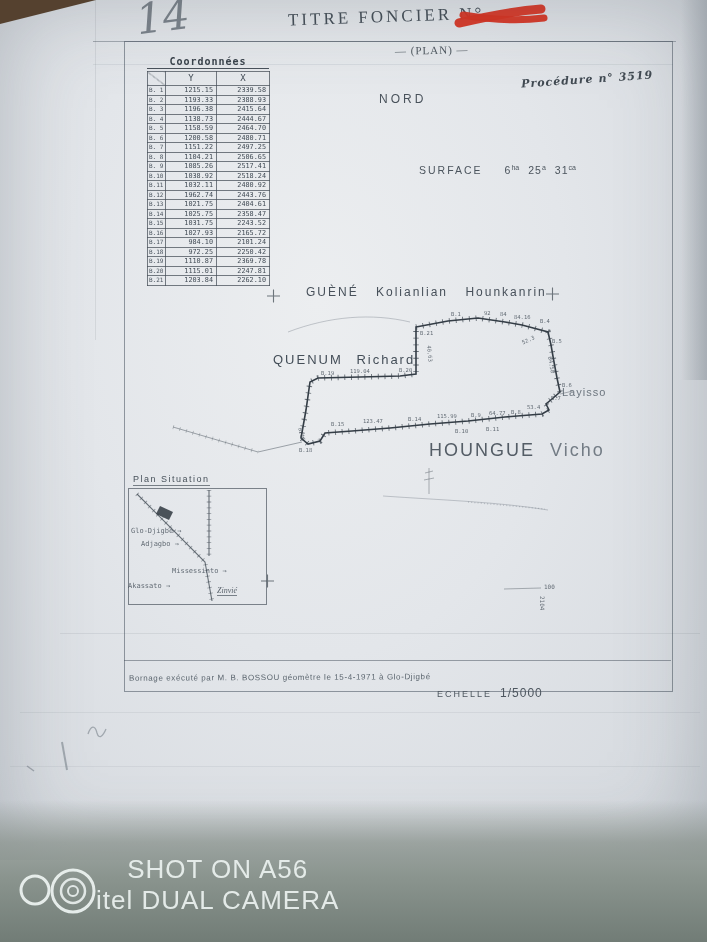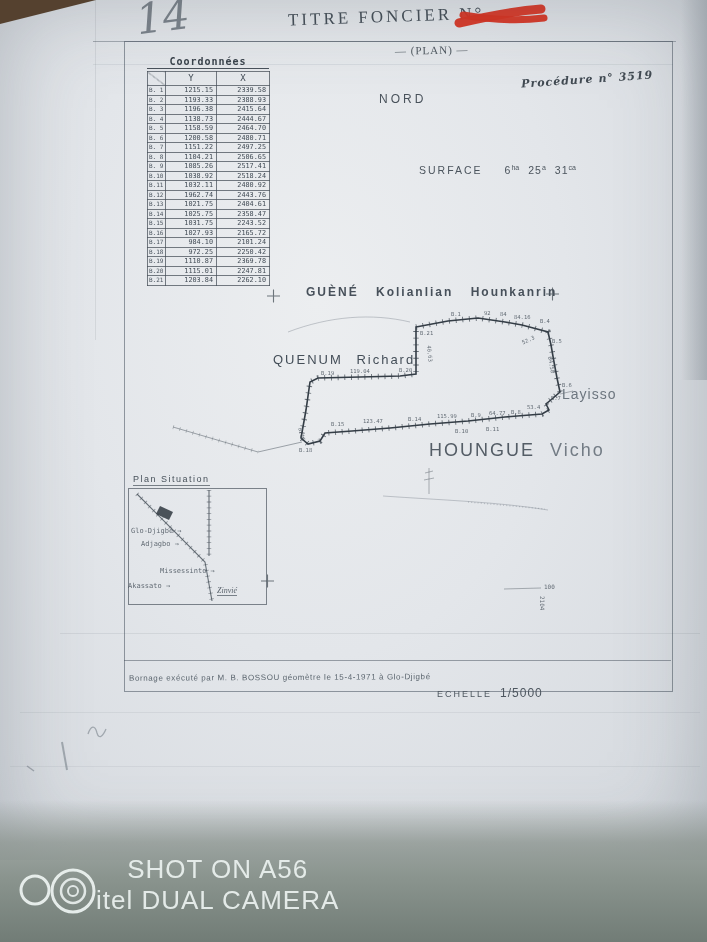--- a/index.html
+++ b/index.html
@@ -49,27 +49,27 @@
   .coord-table td.num{text-align:right;padding-right:3px;}
   .coord-table td.rowid{font-size:6px;color:#4a545e;}
 
   .north{position:absolute;left:379px;top:92px;font-size:12px;letter-spacing:3px;color:#49525b;}
   .surface{position:absolute;left:419px;top:163px;font-size:10.5px;letter-spacing:2px;color:#4b545d;white-space:nowrap;}
   .surface .val{margin-left:22px;letter-spacing:1px;}
   .surface sup{font-size:7px;letter-spacing:0;}
   .surface .sp{display:inline-block;width:9px;}
 
   .neighbor-n{position:absolute;left:306px;top:285px;font-size:12px;letter-spacing:2px;
-         word-spacing:12px;color:#47505a;white-space:nowrap;font-weight:bold;}
+         word-spacing:12px;color:#47505a;white-space:nowrap;}
   .neighbor-w{position:absolute;left:273px;top:352px;font-size:13px;letter-spacing:2px;
          word-spacing:8px;color:#444e58;white-space:nowrap;}
   .neighbor-s{position:absolute;left:390px;top:440px;font-size:18px;letter-spacing:2px;
          word-spacing:8px;color:#545d66;white-space:nowrap;margin-left:39px;}
   .neighbor-s .second{color:#737c85;}
-  .locality-e{position:absolute;left:562px;top:386px;font-size:14px;letter-spacing:1px;
+  .locality-e{position:absolute;left:562px;top:386px;font-size:11px;letter-spacing:1px;
          color:#6d767f;white-space:nowrap;}
 
   .inset-title{position:absolute;left:133px;top:474px;font-size:9px;letter-spacing:1.5px;
          color:#47515a;border-bottom:1px solid rgba(71,81,90,.7);padding-bottom:1px;}
   .inset-box{position:absolute;left:128px;top:488px;width:137px;height:115px;
          border:1px solid rgba(64,74,84,.65);}
 
   .scale{position:absolute;left:437px;top:666px;font-size:9px;letter-spacing:2px;color:#4d565f;white-space:nowrap;margin-top:20px;}
   .scale .value{font-size:12px;letter-spacing:1px;margin-left:8px;}
   .bornage{position:absolute;left:129px;top:673px;font-size:8px;letter-spacing:.6px;
@@ -322,21 +322,21 @@
         <span class="ann" style="left: 321px; top: 370px;">B.19</span>
         <span class="ann" style="left: 399px; top: 367px;">B.20</span>
         <span class="ann" style="left: 420px; top: 330px;">B.21</span>
         <span class="ann" style="left: 432px; top: 345px; transform: rotate(85deg);">40.63</span>
         <span class="ann" style="left: 544px; top: 583px; font-size: 6px;">100</span>
         <span class="ann" style="left: 546px; top: 596px; font-size: 6px; transform: rotate(90deg);">2104</span>
       </div>
     <div>
         <span class="ann" style="left: 131px; top: 527px; font-size: 7px;">Glo-Djigbé →</span>
         <span class="ann" style="left: 141px; top: 540px; font-size: 7px;">Adjagbo →</span>
-        <span class="ann" style="left: 124px; top: 567px; font-size: 7px; padding-left: 36px;">Missessinto →</span>
+        <span class="ann" style="left: 136px; top: 567px; font-size: 7px; padding-left: 36px;">Missessinto →</span>
         <span class="ann" style="left: 128px; top: 582px; font-size: 7px;">Akassato →</span>
         <span class="ann ann-underline" style="left: 217px; top: 586px; font-size: 8px; font-family: Liberation Serif, serif;">Zinvié</span>
       </div>
 
     <div class="vignette"></div>
   </div>
 
   <div class="corner-wedge"></div>
   <div class="edge-right"></div>
   <div class="bottom-band"></div>

